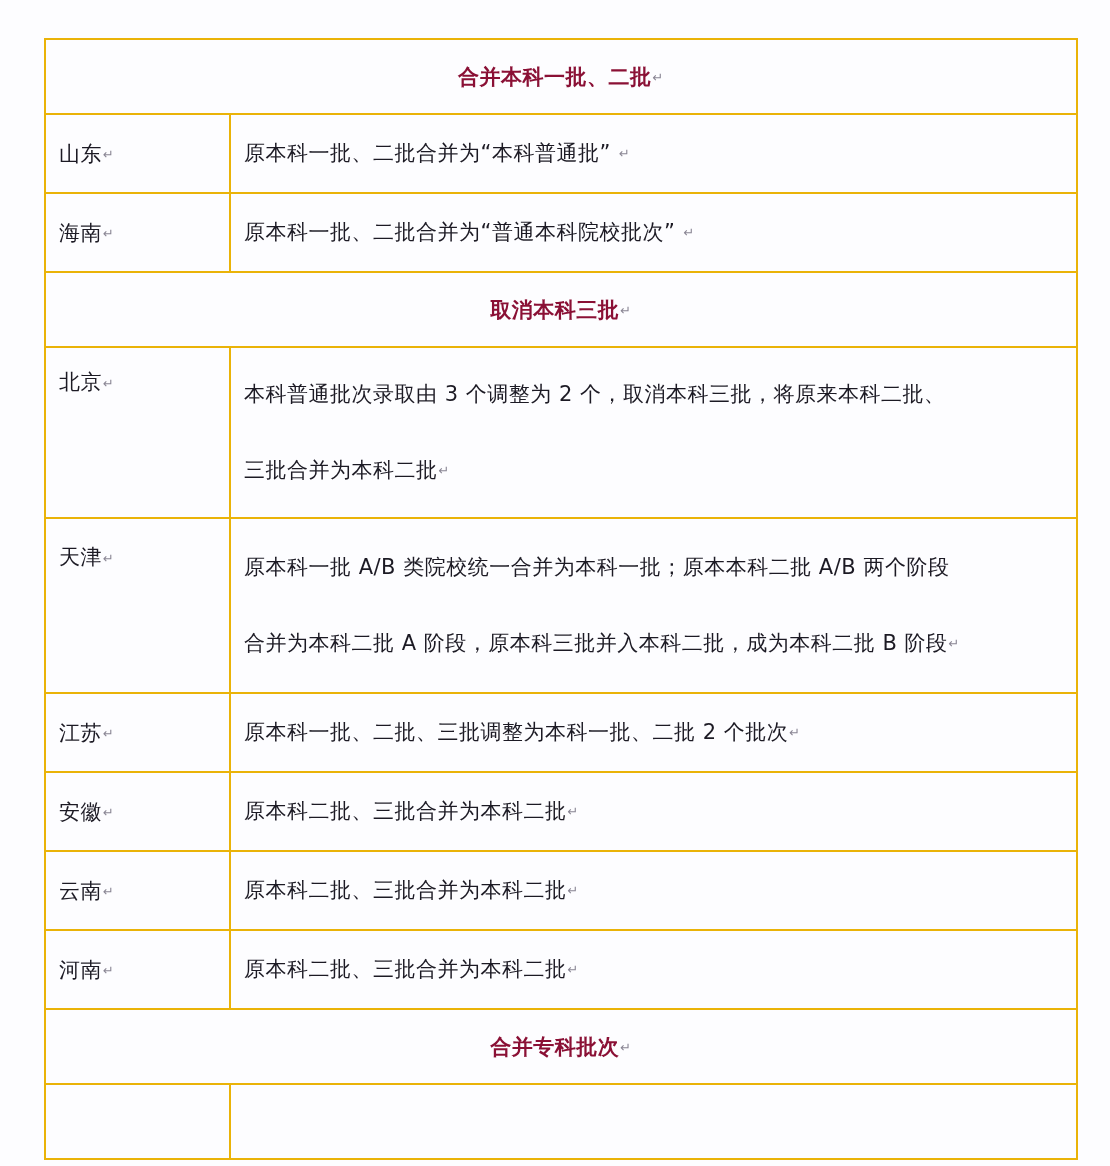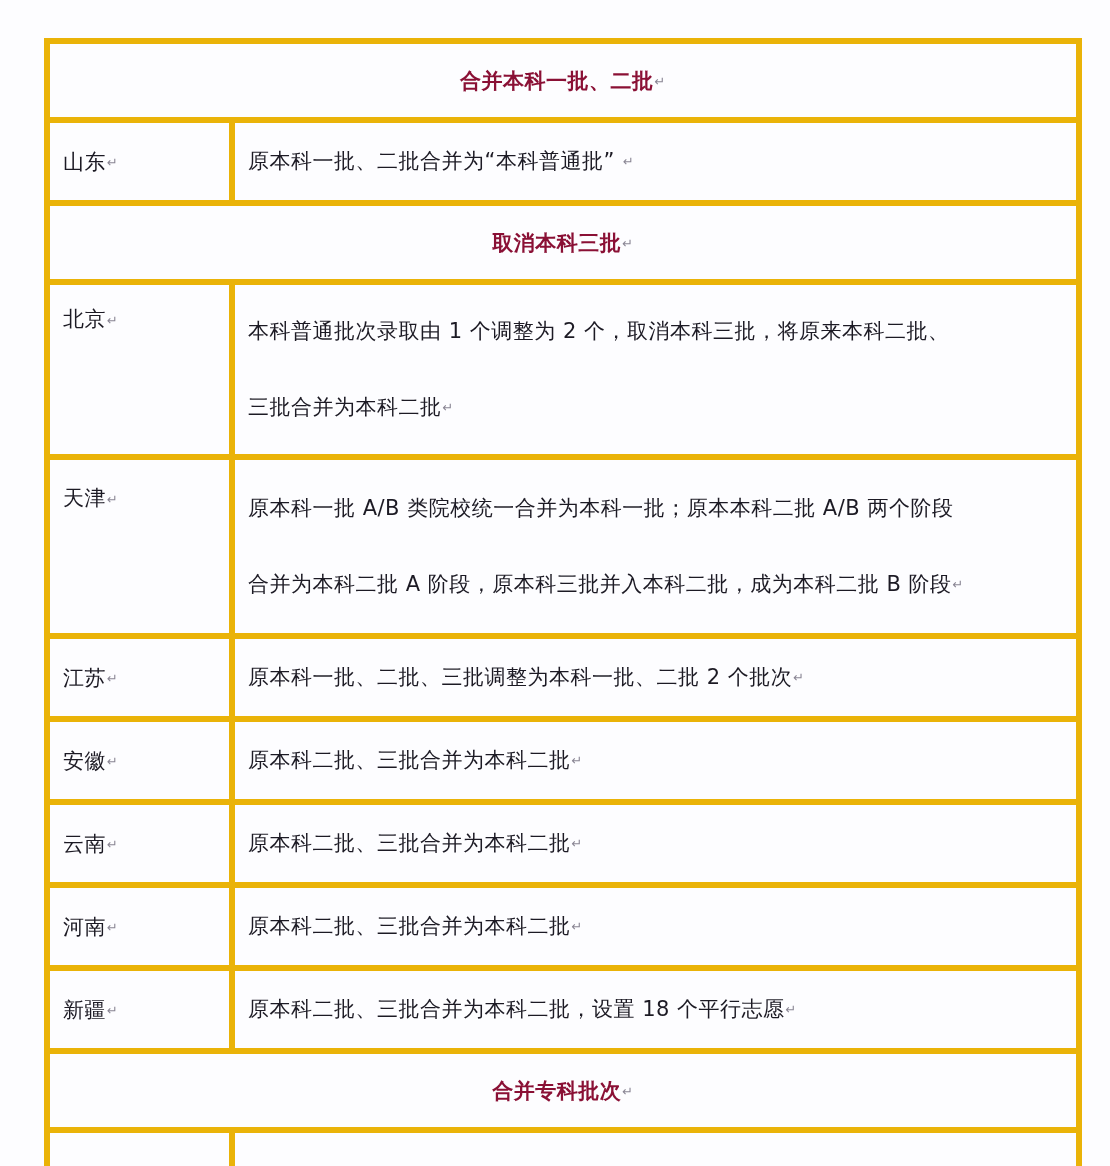--- a/index.html
+++ b/index.html
@@ -17,21 +17,21 @@
     }
     .doc-table {
       position: absolute;
       left: 44px;
       top: 38px;
       width: 1032px;
       border-collapse: collapse;
       table-layout: fixed;
     }
     .doc-table td {
-      border: 6px solid #eab308;
+      border: 2px solid #eab308;
       padding: 0;
       vertical-align: middle;
       font-size: 21px;
       letter-spacing: 0.5px;
     }
     .doc-table col.c-prov { width: 185px; }
     .doc-table col.c-desc { width: 847px; }
     .section-row td {
       height: 73px;
       text-align: center;
@@ -72,28 +72,34 @@
 
     <tr class="section-row">
       <td colspan="2"><span>合并本科一批、二批</span><span class="pilcrow">↵</span></td>
     </tr>
     <tr class="data-row">
       <td class="prov-cell"><span>山东</span><span class="pilcrow">↵</span></td>
       <td class="desc-cell">
           <span class="desc-line"><span>原本科一批、二批合并为“本科普通批”</span> <span class="pilcrow">↵</span></span>
         </td>
     </tr>
+    <tr class="data-row">
+      <td class="prov-cell"><span>海南</span><span class="pilcrow">↵</span></td>
+      <td class="desc-cell">
+          <span class="desc-line"><span>原本科一批、二批合并为“普通本科院校批次”</span> <span class="pilcrow">↵</span></span>
+        </td>
+    </tr>
 
     <tr class="section-row">
       <td colspan="2"><span>取消本科三批</span><span class="pilcrow">↵</span></td>
     </tr>
     <tr class="data-row tall">
       <td class="prov-cell" style="vertical-align:top;padding-top:20px;"><span>北京</span><span class="pilcrow">↵</span></td>
       <td class="desc-cell">
-        <span class="desc-line">本科普通批次录取由 1 个调整为 2 个，取消本科三批，将原来本科二批、</span>
+        <span class="desc-line">本科普通批次录取由 3 个调整为 2 个，取消本科三批，将原来本科二批、</span>
         <span class="desc-line"><span>三批合并为本科二批</span><span class="pilcrow">↵</span></span>
       </td>
     </tr>
     <tr class="data-row tall">
       <td class="prov-cell" style="vertical-align:top;padding-top:24px;"><span>天津</span><span class="pilcrow">↵</span></td>
       <td class="desc-cell">
         <span class="desc-line">原本科一批 A/B 类院校统一合并为本科一批；原本本科二批 A/B 两个阶段</span>
         <span class="desc-line"><span>合并为本科二批 A 阶段，原本科三批并入本科二批，成为本科二批 B 阶段</span><span class="pilcrow">↵</span></span>
       </td>
     </tr>
@@ -114,26 +120,20 @@
       <td class="desc-cell">
           <span class="desc-line"><span>原本科二批、三批合并为本科二批</span><span class="pilcrow">↵</span></span>
         </td>
     </tr>
     <tr class="data-row">
       <td class="prov-cell"><span>河南</span><span class="pilcrow">↵</span></td>
       <td class="desc-cell">
           <span class="desc-line"><span>原本科二批、三批合并为本科二批</span><span class="pilcrow">↵</span></span>
         </td>
     </tr>
-    <tr class="data-row">
-      <td class="prov-cell"><span>新疆</span><span class="pilcrow">↵</span></td>
-      <td class="desc-cell">
-          <span class="desc-line"><span>原本科二批、三批合并为本科二批，设置 18 个平行志愿</span><span class="pilcrow">↵</span></span>
-        </td>
-    </tr>
 
     <tr class="section-row">
       <td colspan="2"><span>合并专科批次</span><span class="pilcrow">↵</span></td>
     </tr>
     <tr class="data-row">
       <td class="prov-cell"></td>
       <td class="desc-cell">
           <span class="desc-line"> </span>
         </td>
     </tr>

